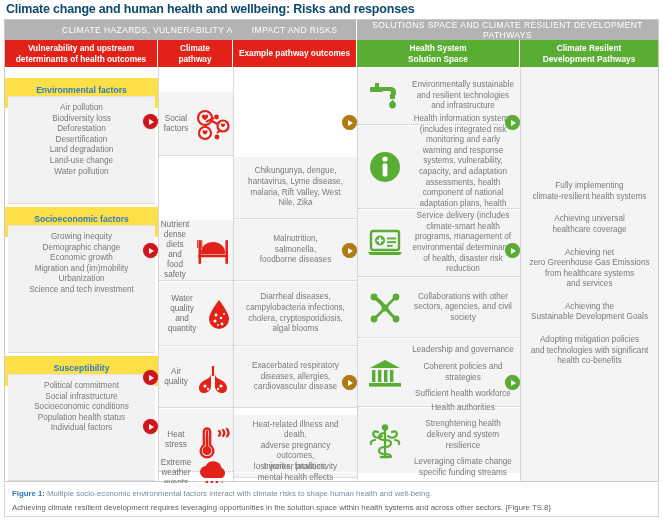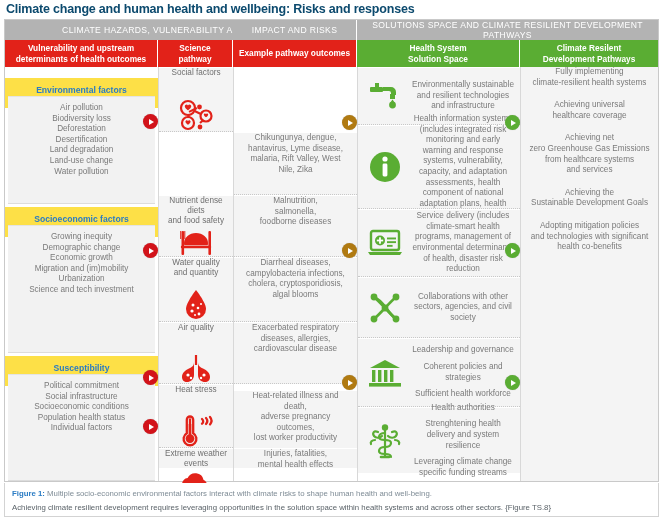--- a/index.html
+++ b/index.html
@@ -63,22 +63,22 @@
     text-align:center;padding:6px 4px 8px;
   }
 
   
   .cell{
     position:absolute;left:0;right:0;
     background:#f4f4f4;
     border-top:1px solid #ffffff;
     border-bottom:1px dotted #c8c8c8;
     box-sizing:border-box;
-    display:flex;flex-direction:column;
-    align-items:center;justify-content:space-between;
+    display:flex;flex-direction:row;
+    align-items:center;justify-content:center;margin-top:24px;
   }
   .cell-label{
     color:#6f6f6f;font-size:8.2px;line-height:10px;
     text-align:center;padding:0 3px;
   }
   .cell-body{
     color:#7a7a7a;font-size:8.2px;line-height:10.6px;
     text-align:center;padding:0 7px;
   }
   .icon{margin-top:3px;line-height:0;}
@@ -97,21 +97,21 @@
     flex:1;color:#7a7a7a;font-size:8.2px;line-height:10.6px;
     text-align:center;padding-right:6px;
   }
   .stext p{margin:0 0 6px 0;}
   .stext p:last-child{margin-bottom:0;}
 
   
   .pathbox{
     position:absolute;left:0;right:0;top:0;bottom:0;
     background:#f4f4f4;
-    display:flex;flex-direction:column;
+    display:flex;flex-direction:column;justify-content:center;
     box-sizing:border-box;padding:0 8px;
   }
   .pathbox p{
     margin:0 0 12px 0;color:#7a7a7a;font-size:8.2px;line-height:10.6px;
     text-align:center;
   }
   .pathbox p:last-child{margin-bottom:0;}
 
   
   .arrow{
@@ -155,21 +155,21 @@
     <div class="band" style="left:352px;width:301px;border-right:none;">SOLUTIONS SPACE AND CLIMATE RESILIENT DEVELOPMENT PATHWAYS</div>
 
     <div class="chead red" style="left:0;width:153px;">
       <div>
         <div>Vulnerability and upstream</div>
         <div>determinants of health outcomes</div>
       </div>
     </div>
     <div class="chead red" style="left:153px;width:75px;">
       <div>
-        <div>Science</div>
+        <div>Climate</div>
         <div>pathway</div>
       </div>
     </div>
     <div class="chead red" style="left:228px;width:124px;">
       <div>
         <div>Example pathway outcomes</div>
       </div>
     </div>
     <div class="chead green" style="left:352px;width:163px;">
       <div>

